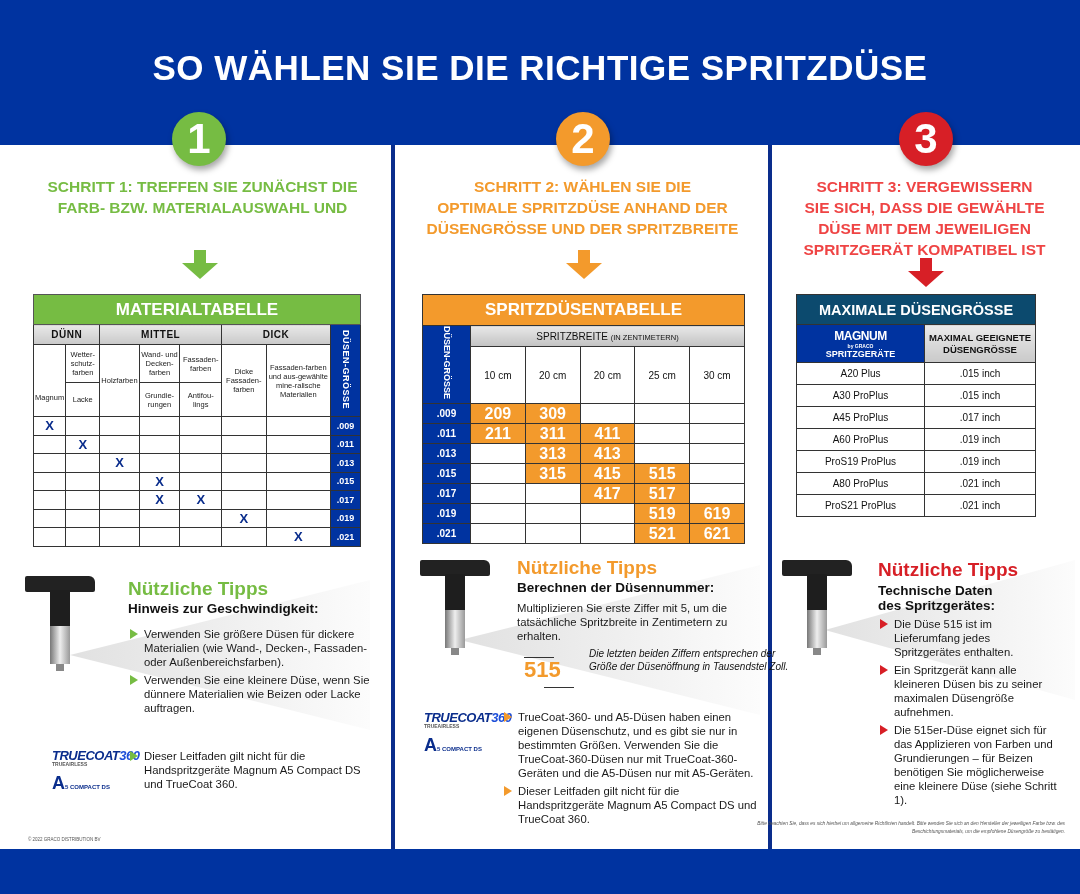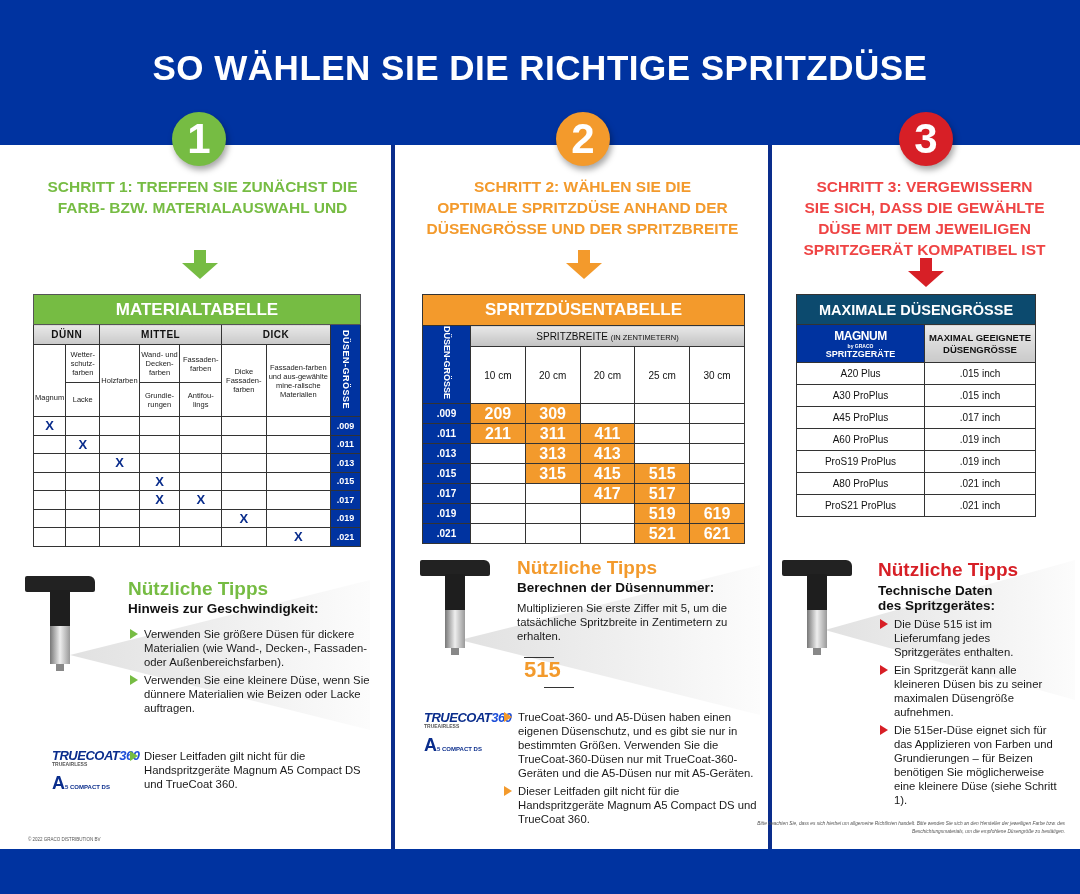--- a/index.html
+++ b/index.html
@@ -377,20 +377,21 @@
     <div class="metal"></div>
     <div class="tipend"></div>
 </div>
 <div class="tips-title" style="left:517px;top:557px;color:#f39a2c">Nützliche Tipps</div>
 <div class="tips-sub" style="left:517px;top:580px">Berechnen der Düsennummer:</div>
 <div class="tips-body" style="left:517px;top:601px;width:245px">Multiplizieren Sie erste Ziffer mit 5, um die tatsächliche Spritzbreite in Zentimetern zu erhalten.</div>
 <div class="calc" style="left:524px;top:647px;width:240px;height:50px">
   <div class="line" style="left:0;top:10px"></div>
   <div class="num">515</div>
   <div class="line" style="left:20px;top:40px"></div>
+  <div class="desc">Die letzten beiden Ziffern entsprechen der Größe der Düsenöffnung in Tausendstel Zoll.</div>
 </div>
 <div class="logos" style="left:424px;top:710px">
   <span class="tc"><span style="color:#0a2d8c">TRUECOAT</span><span>360</span></span>
   <span class="tcs">TRUEAIRLESS</span>
   <span class="a5"><span>A</span><small>5 COMPACT DS</small></span>
 </div>
 <div class="tips-body" style="left:502px;top:710px;width:260px">
   <div class="bullet"><span class="tri" style="border-left-color:#f39a2c"></span><span>TrueCoat-360- und A5-Düsen haben einen eigenen Düsenschutz, und es gibt sie nur in bestimmten Größen. Verwenden Sie die TrueCoat-360-Düsen nur mit TrueCoat-360-Geräten und die A5-Düsen nur mit A5-Geräten.</span></div>
   <div class="bullet"><span class="tri" style="border-left-color:#f39a2c"></span><span>Dieser Leitfaden gilt nicht für die Handspritzgeräte Magnum A5 Compact DS und TrueCoat 360.</span></div>
 </div>

